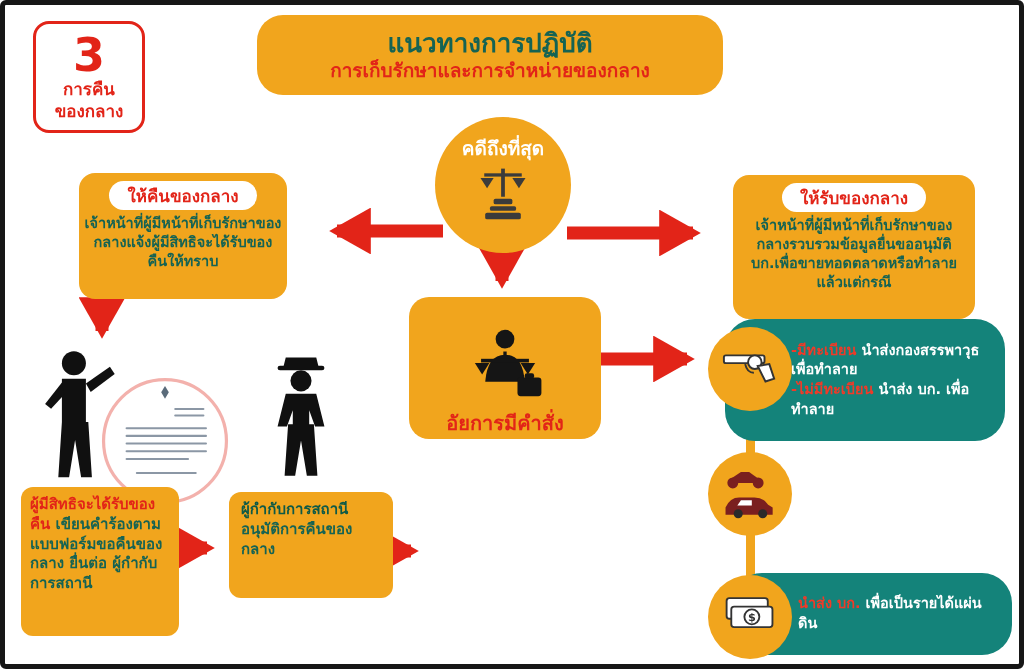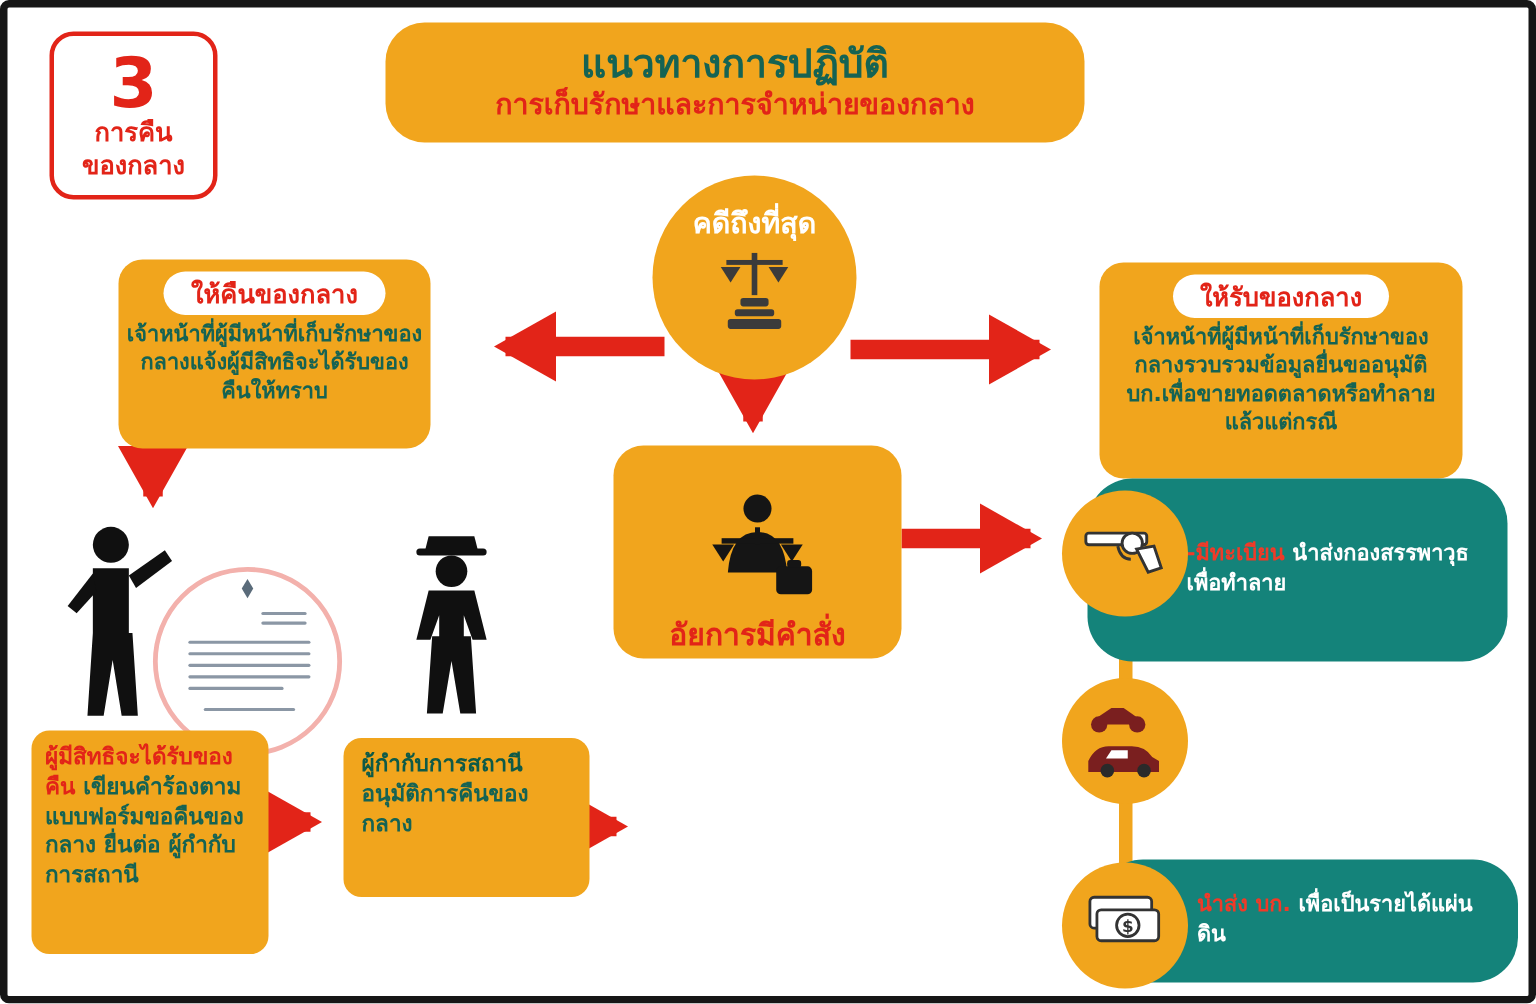--- a/index.html
+++ b/index.html
@@ -203,20 +203,24 @@
   </div>
 
 
   <div class="abs vline"></div>
 
   <div class="abs teal teal1">
     <div>
       <span class="hl">-มีทะเบียน</span>
       <span>นำส่งกองสรรพาวุธ เพื่อทำลาย</span>
     </div>
+    <div>
+      <span class="hl">-ไม่มีทะเบียน</span>
+      <span>นำส่ง บก. เพื่อทำลาย</span>
+    </div>
   </div>
   <div class="abs icon-circle circ1">
     <span>
       <svg width="58" height="42" viewBox="0 0 60 42">
         <g fill="#ffffff" stroke="#333333" stroke-width="2">
           <rect x="3" y="9" width="42" height="8" rx="2"></rect>
           <circle cx="35" cy="16" r="7"></circle>
           <path d="M38 20 l8 16 l9 -3 l-5 -15 z"></path>
           <path d="M25 18 q2 9 9 9" fill="none"></path>
         </g>

